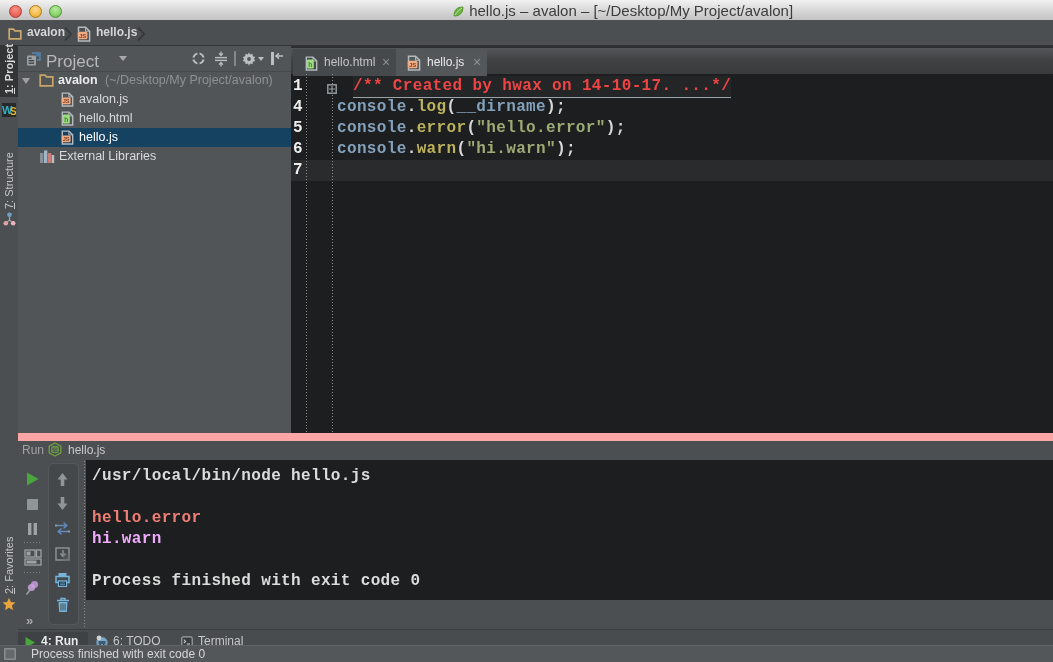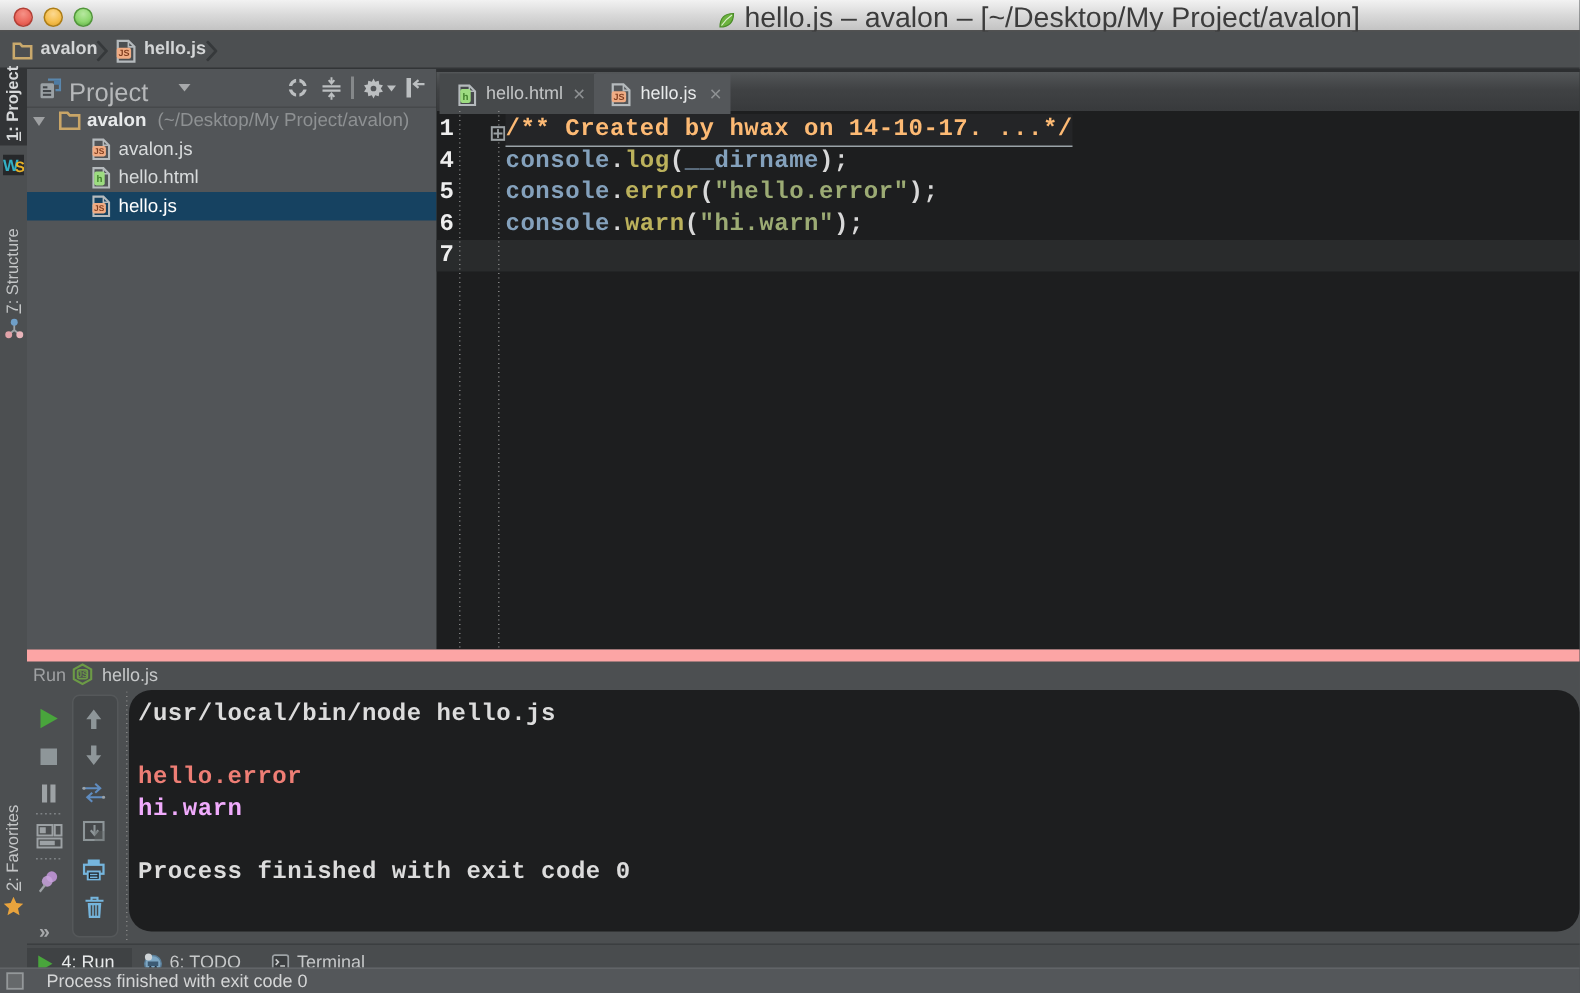--- a/index.html
+++ b/index.html
@@ -7,21 +7,21 @@
        font-family:"Liberation Sans",sans-serif;background:#515456;}
   .abs{position:absolute;}
   
   #titlebar{left:0;top:0;width:1053px;height:21px;
     background:linear-gradient(#f2f2f2,#d9d9d9 50%,#c3c3c3);
     border-bottom:1px solid #515151;box-sizing:border-box;}
   .tl{position:absolute;top:5px;width:11px;height:11px;border-radius:50%;}
   #tl-r{left:9px;background:radial-gradient(circle at 50% 30%,#f59287,#ec6a5f 55%,#d8463a);border:.5px solid #b23f35;}
   #tl-y{left:29px;background:radial-gradient(circle at 50% 30%,#fcd992,#f5bf4f 55%,#dfa023);border:.5px solid #ad7d15;}
   #tl-g{left:49px;background:radial-gradient(circle at 50% 30%,#b7e8a0,#8ed76f 55%,#58a93c);border:.5px solid #51963a;}
-  #wtitle{left:478px;top:2px;font-size:19px;color:#3c3c3c;white-space:nowrap;}
+  #wtitle{left:452px;top:2px;font-size:15px;color:#3c3c3c;white-space:nowrap;}
   
   #crumbbar{left:0;top:21px;width:1053px;height:25px;background:#4c4f51;
     border-bottom:1px solid #323537;box-sizing:border-box;}
   .crumbtxt{font-size:12px;color:#d3d5d6;}
   
   #stripe{left:0;top:46px;width:18px;height:600px;background:#4c4f51;}
   .vtext{position:absolute;transform:rotate(-90deg);transform-origin:0 0;
          font-size:11px;color:#bfc1c2;white-space:nowrap;}
   
   #project{left:18px;top:46px;width:273px;height:387px;background:#525558;}
@@ -36,22 +36,22 @@
   .tab{position:absolute;top:1px;height:27px;line-height:27px;font-size:12px;}
   #editbody{position:absolute;left:0;top:28px;width:762px;height:359px;
     font-family:"Liberation Mono",monospace;font-size:16px;font-weight:bold;letter-spacing:0.35px;}
   .eline{position:absolute;height:21px;line-height:21px;white-space:pre;}
   .gut{position:absolute;width:12px;text-align:right;color:#eeeeee;height:21px;line-height:21px;}
   .dotv{position:absolute;top:0;width:1px;height:359px;
     background-image:linear-gradient(#8a8a8a 30%,transparent 30%);background-size:1px 3px;}
   
   #runpanel{left:18px;top:433px;width:1035px;height:212px;background:#4c4f51;border-top:8px solid #fca5a5;box-sizing:border-box;}
   #runhead{position:absolute;left:0;top:0;width:1035px;height:19px;}
-  #console{position:absolute;left:68px;top:19px;width:967px;height:161px;background:#1d1e1f;
-    font-family:"Liberation Mono",monospace;font-size:16px;font-weight:bold;letter-spacing:0.35px;border-radius:15px;}
+  #console{position:absolute;left:68px;top:19px;width:967px;height:140px;background:#1d1e1f;
+    font-family:"Liberation Mono",monospace;font-size:16px;font-weight:bold;letter-spacing:0.35px;}
   .cline{position:absolute;left:6px;height:21px;line-height:21px;white-space:pre;color:#dcdcdc;}
   #runbottom{position:absolute;left:0;top:188px;width:1035px;height:24px;background:#494c4e;border-top:1px solid #3b3e40;box-sizing:border-box;}
   
   #statusbar{left:0;top:645px;width:1053px;height:17px;background:#54575a;
     border-top:1px solid #616467;box-sizing:border-box;font-size:12px;color:#d4d5d6;}
   .ico{position:absolute;}
 </style>
 </head>
 <body>
   <div class="abs" id="titlebar">
@@ -163,20 +163,29 @@
       <span style="position:absolute;left:61px">hello.html</span>
     </div>
     <div class="treerow" style="top:82px;background:#164261;width:273px;color:#ffffff">
       <svg class="ico" style="left:43px;top:2px" width="13" height="15" viewBox="0 0 13 15">
         <path d="M1.3 1.1 H7.9 L11.7 4.9 V14 H1.3 Z" fill="none" stroke="#b5babd" stroke-width="1.4"></path>
         <path d="M7.9 1.1 V4.9 H11.7" fill="none" stroke="#b5babd" stroke-width="1"></path>
         <rect x="0.7" y="5.4" width="8.9" height="6.9" rx="1.4" fill="#f0ac84"></rect>
         <text x="5.1" y="10.8" font-size="5.6" font-weight="bold" fill="#823f20" text-anchor="middle" font-family="Liberation Sans">JS</text>
       </svg>
       <span style="position:absolute;left:61px">hello.js</span>
+    </div>
+    <div class="treerow" style="top:101px">
+      <svg class="ico" style="left:21px;top:2px" width="16" height="15" viewBox="0 0 16 15">
+        <rect x="1" y="4" width="3.4" height="10" fill="#8a9196"></rect>
+        <rect x="5" y="1.5" width="3.4" height="12.5" fill="#9fb6c8"></rect>
+        <rect x="9" y="4" width="3.2" height="10" fill="#c97d76"></rect>
+        <rect x="12.6" y="6" width="2.6" height="8" fill="#b8bdc0"></rect>
+      </svg>
+      <span style="position:absolute;left:41px">External Libraries</span>
     </div>
   </div>
   <div class="abs" id="editor">
     <div id="tabbar">
       <div class="tab" style="left:2px;width:103px;background:#46494b;border-right:1px solid #353739;color:#c3c5c6">
         <svg class="ico" style="left:12px;top:7px" width="13" height="15" viewBox="0 0 13 15">
           <path d="M1.3 1.1 H7.9 L11.7 4.9 V14 H1.3 Z" fill="none" stroke="#b5babd" stroke-width="1.4"></path>
           <path d="M7.9 1.1 V4.9 H11.7" fill="none" stroke="#b5babd" stroke-width="1"></path>
           <rect x="1.8" y="3.4" width="7" height="9.2" rx="1.4" fill="#9ddc81"></rect>
           <text x="5.3" y="10.6" font-size="6.5" font-weight="bold" fill="#41812c" text-anchor="middle" font-family="Liberation Sans">h</text>
@@ -201,21 +210,21 @@
       <div class="dotv" style="left:41px"></div>
       <div class="gut" style="left:0;top:1.5px">1</div>
       <div class="gut" style="left:0;top:23px">4</div>
       <div class="gut" style="left:0;top:44px">5</div>
       <div class="gut" style="left:0;top:65px">6</div>
       <div class="gut" style="left:0;top:85.5px">7</div>
       <svg class="ico" style="left:36px;top:10px" width="10" height="10" viewBox="0 0 10 10">
         <rect x="0.8" y="0.8" width="8.4" height="8.4" fill="#1d1e1f" stroke="#9aa0a3" stroke-width="1.4"></rect>
         <path d="M5 2 V8 M2 5 H8" stroke="#9aa0a3" stroke-width="1.2"></path>
       </svg>
-      <div class="eline" style="left:46px;top:1.5px;color:#fdba74;background:#242527;border-bottom:1px solid #9aa3a8">/** Created by hwax on 14-10-17. ...*/</div>
+      <div class="eline" style="left:62px;top:1.5px;color:#ef4444;background:#242527;border-bottom:1px solid #9aa3a8">/** Created by hwax on 14-10-17. ...*/</div>
       <div class="eline" style="left:46px;top:23px"><span style="color:#84a1bc">console</span><span style="color:#d8d8d8">.</span><span style="color:#bcb25c">log</span><span style="color:#d8d8d8">(</span><span style="color:#84a1bc">__dirname</span><span style="color:#d8d8d8">);</span></div>
       <div class="eline" style="left:46px;top:44px"><span style="color:#84a1bc">console</span><span style="color:#d8d8d8">.</span><span style="color:#bcb25c">error</span><span style="color:#d8d8d8">(</span><span style="color:#9cab74">"hello.error"</span><span style="color:#d8d8d8">);</span></div>
       <div class="eline" style="left:46px;top:65px"><span style="color:#84a1bc">console</span><span style="color:#d8d8d8">.</span><span style="color:#bcb25c">warn</span><span style="color:#d8d8d8">(</span><span style="color:#9cab74">"hi.warn"</span><span style="color:#d8d8d8">);</span></div>
     </div>
   </div>
   <div class="abs" id="runpanel">
     <div id="runhead">
       <span class="abs" style="left:4px;top:2px;font-size:12px;color:#9fa1a3">Run</span>
       <svg class="ico" style="left:30px;top:1px" width="14" height="15" viewBox="0 0 14 15">
         <path d="M7 1 L12.8 4.2 V10.8 L7 14 L1.2 10.8 V4.2 Z" fill="none" stroke="#6c9a46" stroke-width="1.4"></path>
@@ -286,21 +295,21 @@
       <div class="cline" style="top:6px">/usr/local/bin/node hello.js</div>
       <div class="cline" style="top:48px;color:#ee7e75">hello.error</div>
       <div class="cline" style="top:69px;color:#f0abfc">hi.warn</div>
       <div class="cline" style="top:111px">Process finished with exit code 0</div>
     </div>
     <div id="runbottom">
       <div class="abs" style="left:0;top:2px;width:70px;height:20px;background:#3f4244"></div>
       <svg class="ico" style="left:6px;top:6px" width="12" height="13" viewBox="0 0 12 13">
         <path d="M1.5 1 L11 6.5 L1.5 12 Z" fill="#49a53c"></path>
       </svg>
-      <span class="abs" style="left:23px;top:4px;font-size:12px;font-weight:normal;color:#e8eaeb"><u>4</u>: Run</span>
+      <span class="abs" style="left:23px;top:4px;font-size:12px;font-weight:bold;color:#e8eaeb"><u>4</u>: Run</span>
       <svg class="ico" style="left:77px;top:5px" width="14" height="14" viewBox="0 0 14 14">
         <circle cx="7" cy="7.5" r="5.5" fill="#7da7c4"></circle>
         <circle cx="7" cy="7.5" r="5.5" fill="none" stroke="#5a7f9a" stroke-width="1"></circle>
         <circle cx="4" cy="3" r="2.4" fill="#cfd4d7"></circle>
         <rect x="3.5" y="6" width="7" height="3" fill="#3c5a73"></rect>
         <circle cx="5.2" cy="9.8" r="0.8" fill="#1d2b38"></circle>
         <circle cx="8.8" cy="9.8" r="0.8" fill="#1d2b38"></circle>
       </svg>
       <span class="abs" style="left:95px;top:4px;font-size:12px;color:#c6c8c9"><u>6</u>: TODO</span>
       <svg class="ico" style="left:163px;top:6px" width="12" height="12" viewBox="0 0 12 12">

